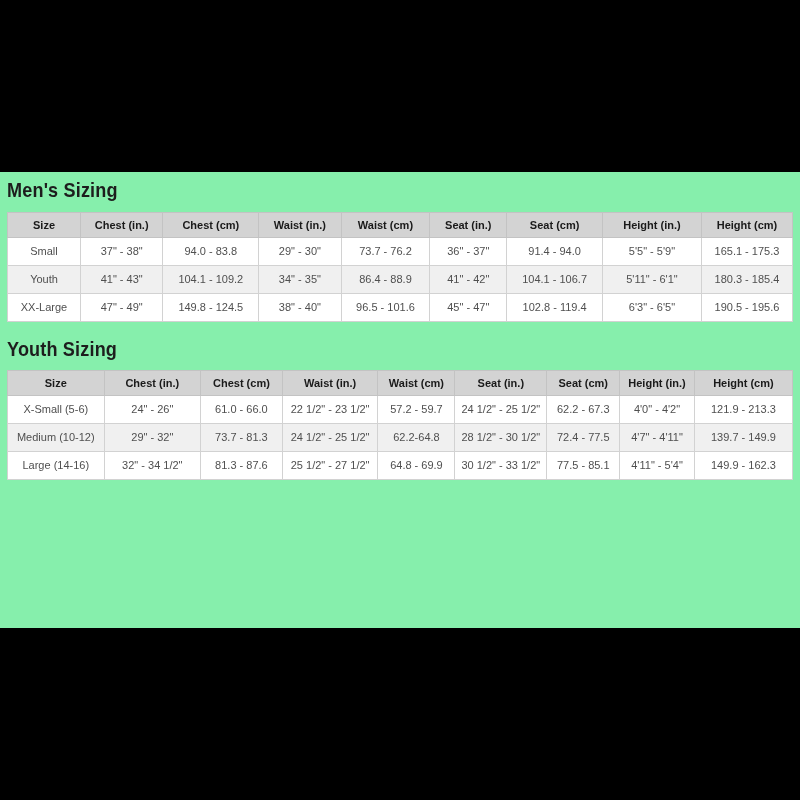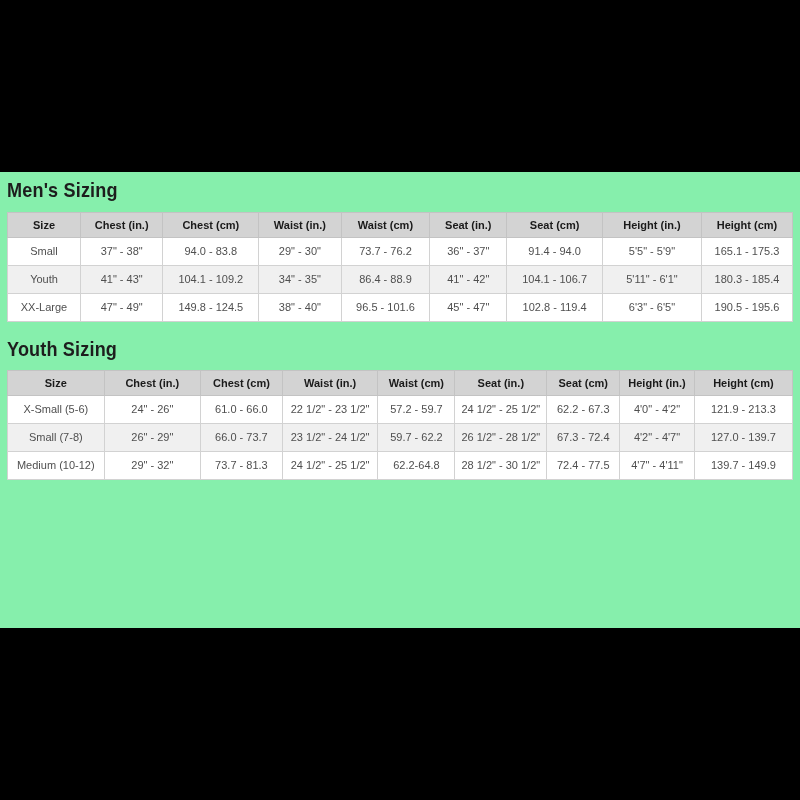--- a/index.html
+++ b/index.html
@@ -151,40 +151,40 @@
               <td>24" - 26"</td>
               <td>61.0 - 66.0</td>
               <td>22 1/2" - 23 1/2"</td>
               <td>57.2 - 59.7</td>
               <td>24 1/2" - 25 1/2"</td>
               <td>62.2 - 67.3</td>
               <td>4'0" - 4'2"</td>
               <td>121.9 - 213.3</td>
             </tr>
             <tr>
-              <td>Small (7-8)</td>
-              <td>26" - 29"</td>
-              <td>66.0 - 73.7</td>
-              <td>23 1/2" - 24 1/2"</td>
-              <td>59.7 - 62.2</td>
-              <td>26 1/2" - 28 1/2"</td>
-              <td>67.3 - 72.4</td>
-              <td>4'2" - 4'7"</td>
-              <td>127.0 - 139.7</td>
-            </tr>
-            <tr>
               <td>Medium (10-12)</td>
               <td>29" - 32"</td>
               <td>73.7 - 81.3</td>
               <td>24 1/2" - 25 1/2"</td>
               <td>62.2-64.8</td>
               <td>28 1/2" - 30 1/2"</td>
               <td>72.4 - 77.5</td>
               <td>4'7" - 4'11"</td>
               <td>139.7 - 149.9</td>
             </tr>
+            <tr>
+              <td>Large (14-16)</td>
+              <td>32" - 34 1/2"</td>
+              <td>81.3 - 87.6</td>
+              <td>25 1/2" - 27 1/2"</td>
+              <td>64.8 - 69.9</td>
+              <td>30 1/2" - 33 1/2"</td>
+              <td>77.5 - 85.1</td>
+              <td>4'11" - 5'4"</td>
+              <td>149.9 - 162.3</td>
+            </tr>
           </tbody>
         </table>
     </section>
   </main>
 
   <div class="black-bar bottom"></div>
 </div>
 
 </body></html>

